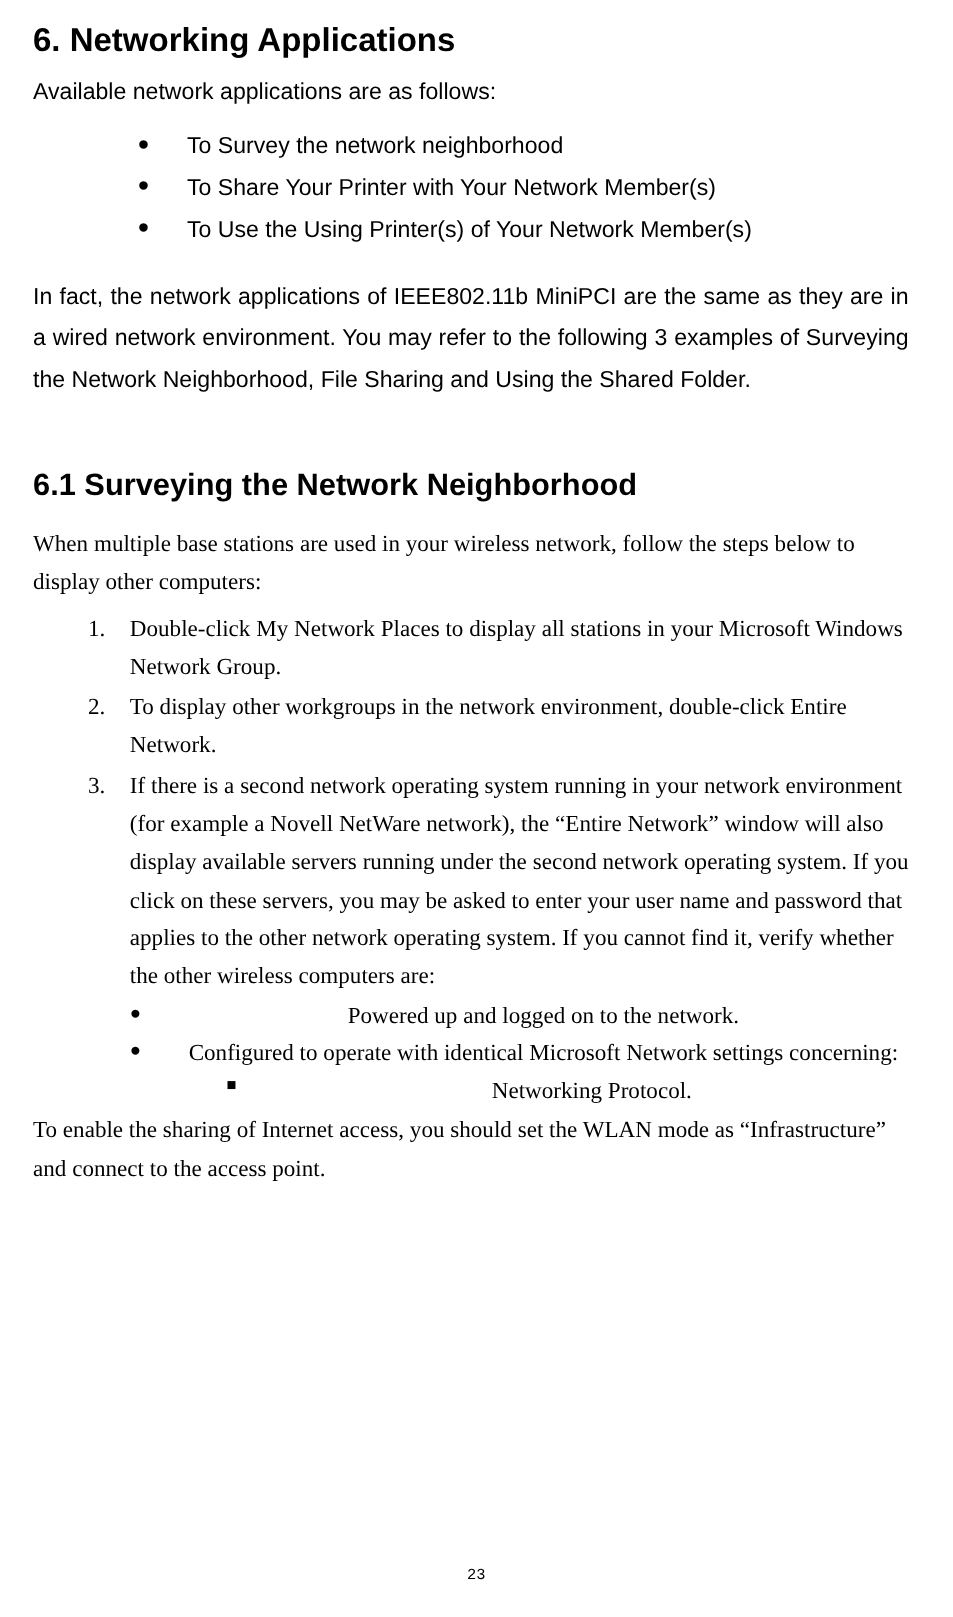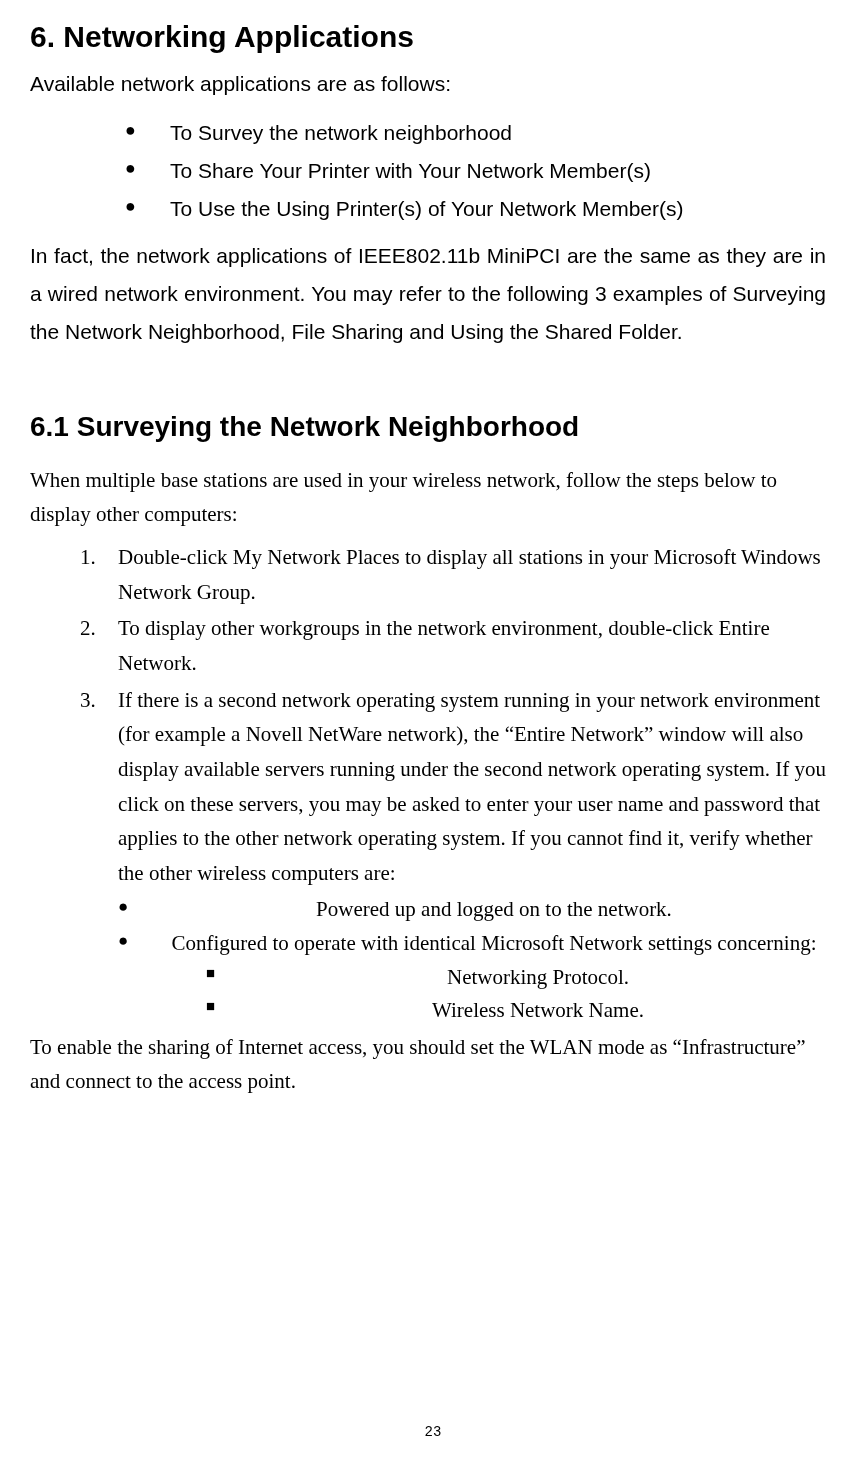--- a/index.html
+++ b/index.html
@@ -23,21 +23,21 @@
       margin-bottom: 18px;
     }
     .intro-text {
       font-family: Arial, Helvetica, sans-serif;
       font-size: 21px;
       margin-bottom: 18px;
     }
     .bullet-list {
       list-style: none;
       margin-left: 95px;
-      margin-bottom: 10px;
+      margin-bottom: 24px;
     }
     .bullet-list li {
       font-family: Arial, Helvetica, sans-serif;
       font-size: 21px;
       line-height: 1.8;
       position: relative;
       padding-left: 45px;
     }
     .bullet-list li::before {
       content: "●";
@@ -162,21 +162,20 @@
     <span>To display other workgroups in the network environment, </span><span class="bold">double-click Entire Network</span><span>.</span>
   </li>
   <li>
     <span>If there is a </span><span class="bold">second network operating system</span><span> running in your network environment (for example a Novell NetWare network), the “Entire Network” window will also display available servers running under the second network operating system. If you click on these servers, you may be asked to </span><span class="bold">enter your user name and password</span><span> that applies to the other network operating system. If you cannot find it, verify whether the other wireless computers are:</span>
     <ul class="inner-bullets">
       <li>Powered up and logged on to the network.</li>
       <li>
         <span>Configured to operate with identical Microsoft Network settings concerning:</span>
         <ul class="inner-squares">
           <li>Networking Protocol.</li>
-          <li>Wireless Network Name.</li>
         </ul>
       </li>
     </ul>
   </li>
 </ol>
 
 <p class="closing-text">
   <span>To enable the sharing of </span><span class="bold">Internet access</span><span>, you should set the WLAN mode as </span><span class="bold">“Infrastructure”</span><span> and connect to the access point.</span>
 </p>
 

